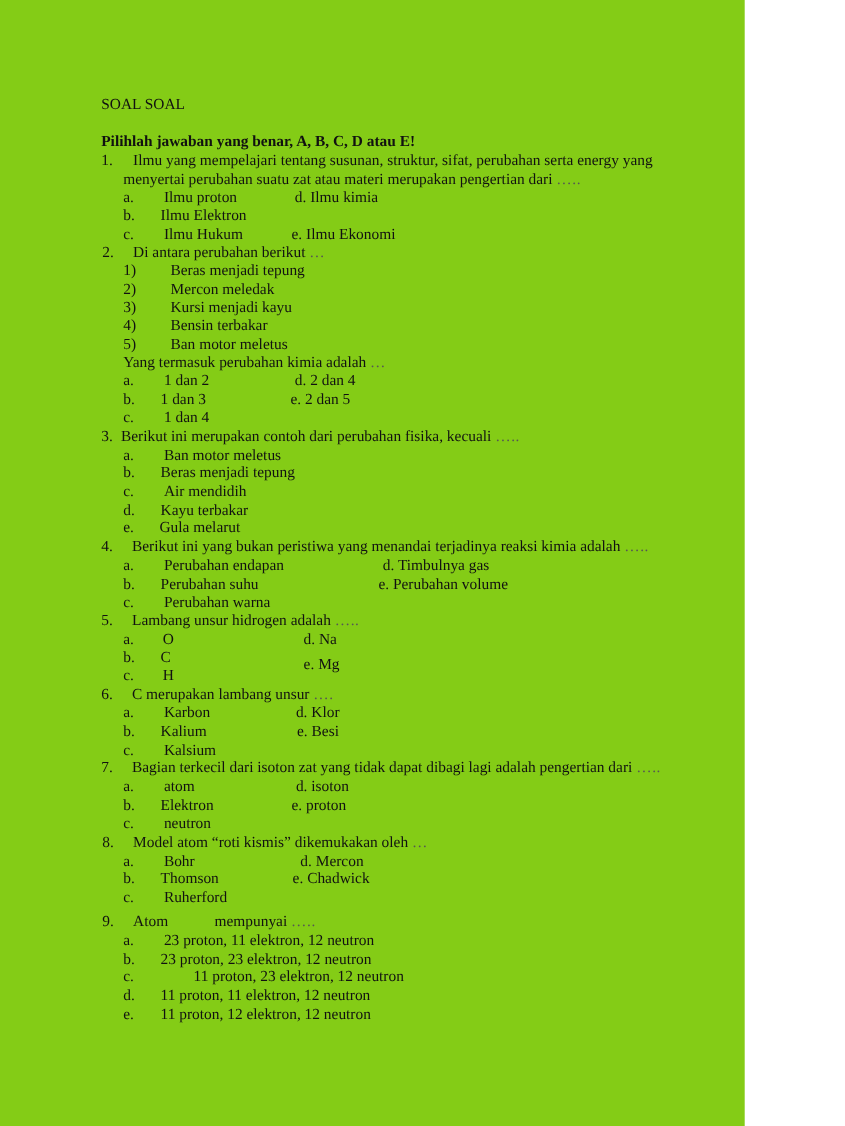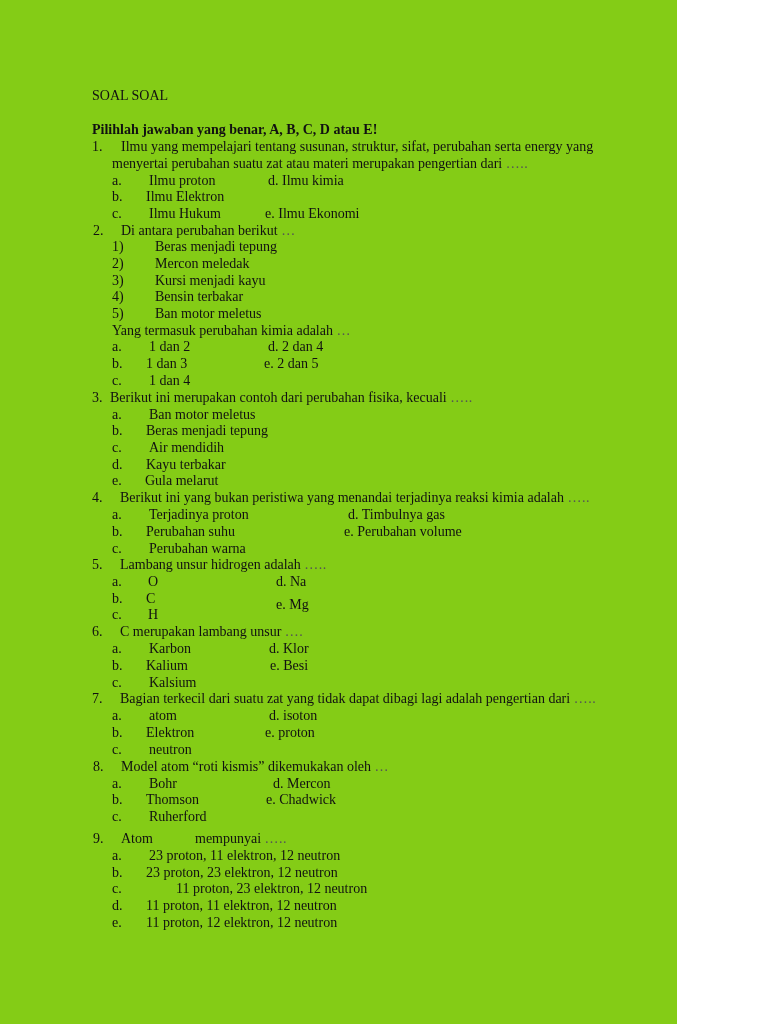--- a/index.html
+++ b/index.html
@@ -94,21 +94,21 @@
     <div class="line" style="left:112px; top:457px;">d.</div>
     <div class="line" style="left:146px; top:457px;">Kayu terbakar</div>
     <div class="line" style="left:112px; top:473px;">e.</div>
     <div class="line" style="left:145px; top:473px;">Gula melarut</div>
   </div>
 
   <div>
     <div class="line" style="left:92px; top:490px;">4.</div>
     <div class="line" style="left:120px; top:490px;"><span>Berikut ini yang bukan peristiwa yang menandai terjadinya reaksi kimia adalah</span> <span class="ell">…..</span></div>
     <div class="line" style="left:112px; top:507px;">a.</div>
-    <div class="line" style="left:149px; top:507px;">Terjadinya proton</div>
+    <div class="line" style="left:149px; top:507px;">Perubahan endapan</div>
     <div class="line" style="left:348px; top:507px;">d. Timbulnya gas</div>
     <div class="line" style="left:112px; top:524px;">b.</div>
     <div class="line" style="left:146px; top:524px;">Perubahan suhu</div>
     <div class="line" style="left:344px; top:524px;">e. Perubahan volume</div>
     <div class="line" style="left:112px; top:541px;">c.</div>
     <div class="line" style="left:149px; top:541px;">Perubahan warna</div>
   </div>
 
   <div>
     <div class="line" style="left:92px; top:557px;">5.</div>
@@ -131,21 +131,21 @@
     <div class="line" style="left:269px; top:641px;">d. Klor</div>
     <div class="line" style="left:112px; top:658px;">b.</div>
     <div class="line" style="left:146px; top:658px;">Kalium</div>
     <div class="line" style="left:270px; top:658px;">e. Besi</div>
     <div class="line" style="left:112px; top:675px;">c.</div>
     <div class="line" style="left:149px; top:675px;">Kalsium</div>
   </div>
 
   <div>
     <div class="line" style="left:92px; top:691px;">7.</div>
-    <div class="line" style="left:120px; top:691px;"><span>Bagian terkecil dari suatu zat yang tidak dapat dibagi lagi adalah pengertian dari</span> <span class="ell">…..</span></div>
+    <div class="line" style="left:120px; top:691px;"><span>Bagian terkecil dari isoton zat yang tidak dapat dibagi lagi adalah pengertian dari</span> <span class="ell">…..</span></div>
     <div class="line" style="left:112px; top:708px;">a.</div>
     <div class="line" style="left:149px; top:708px;">atom</div>
     <div class="line" style="left:269px; top:708px;">d. isoton</div>
     <div class="line" style="left:112px; top:725px;">b.</div>
     <div class="line" style="left:146px; top:725px;">Elektron</div>
     <div class="line" style="left:265px; top:725px;">e. proton</div>
     <div class="line" style="left:112px; top:742px;">c.</div>
     <div class="line" style="left:149px; top:742px;">neutron</div>
   </div>
 

